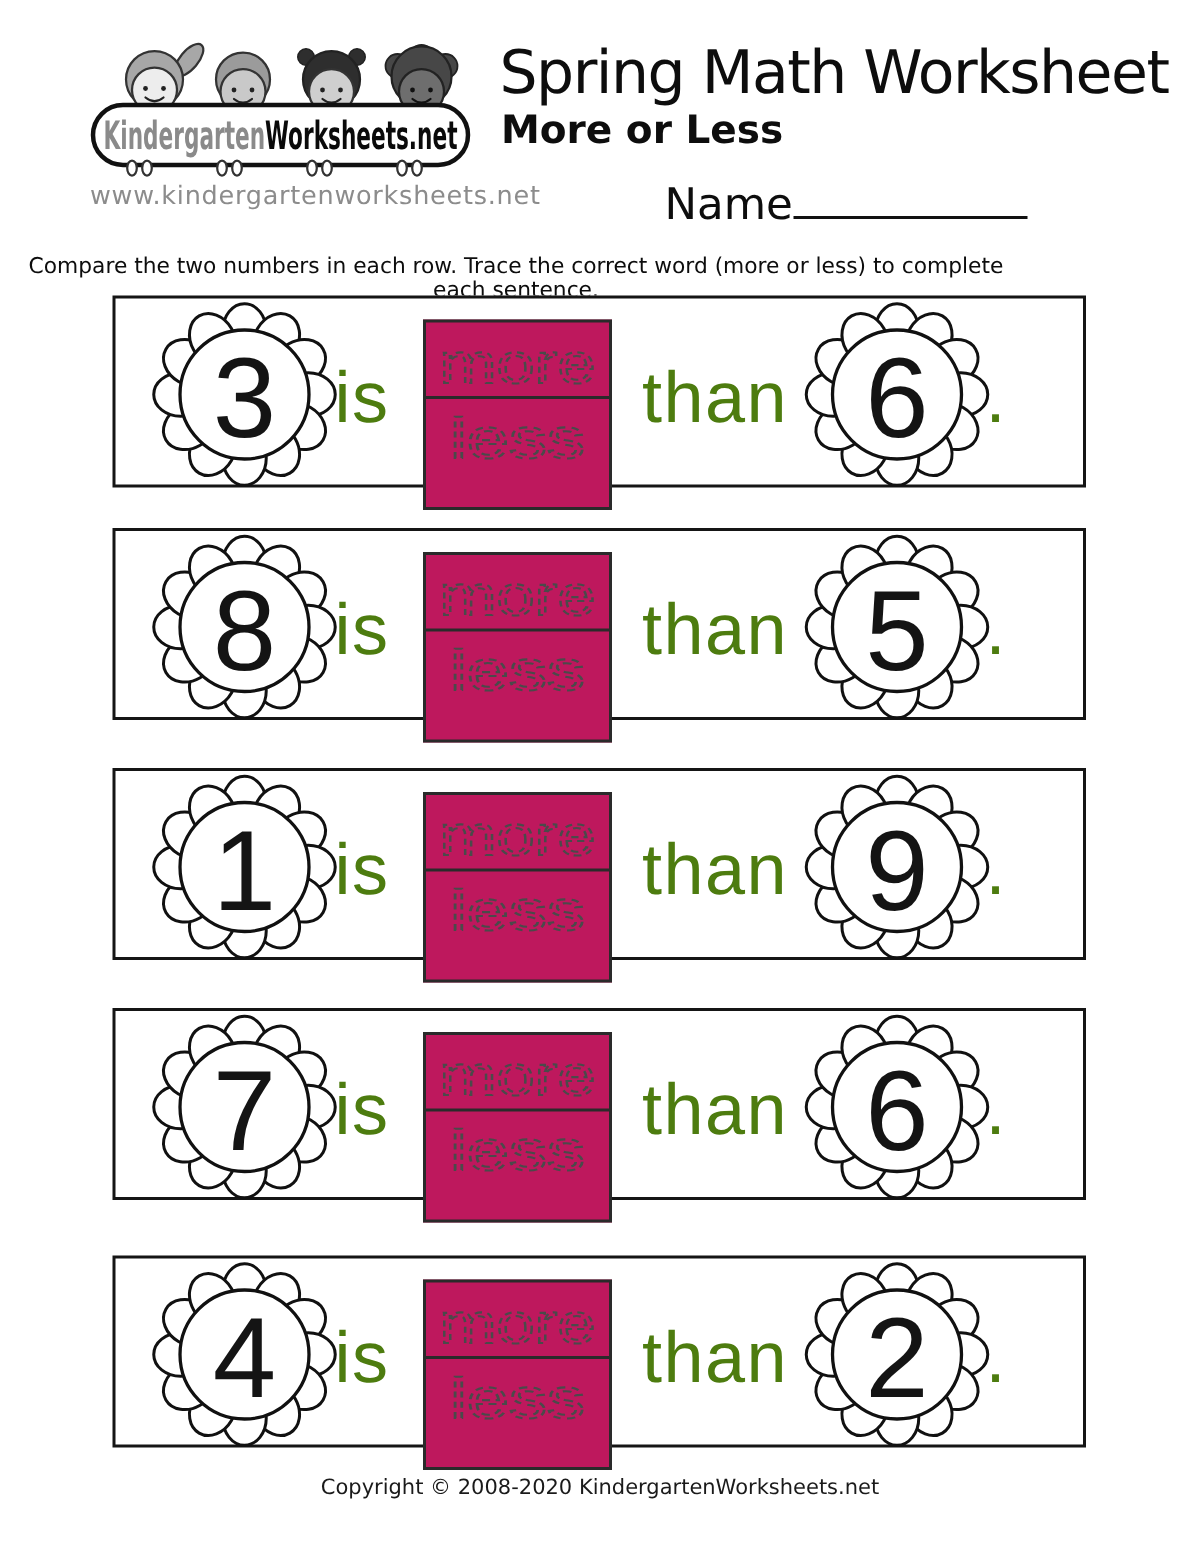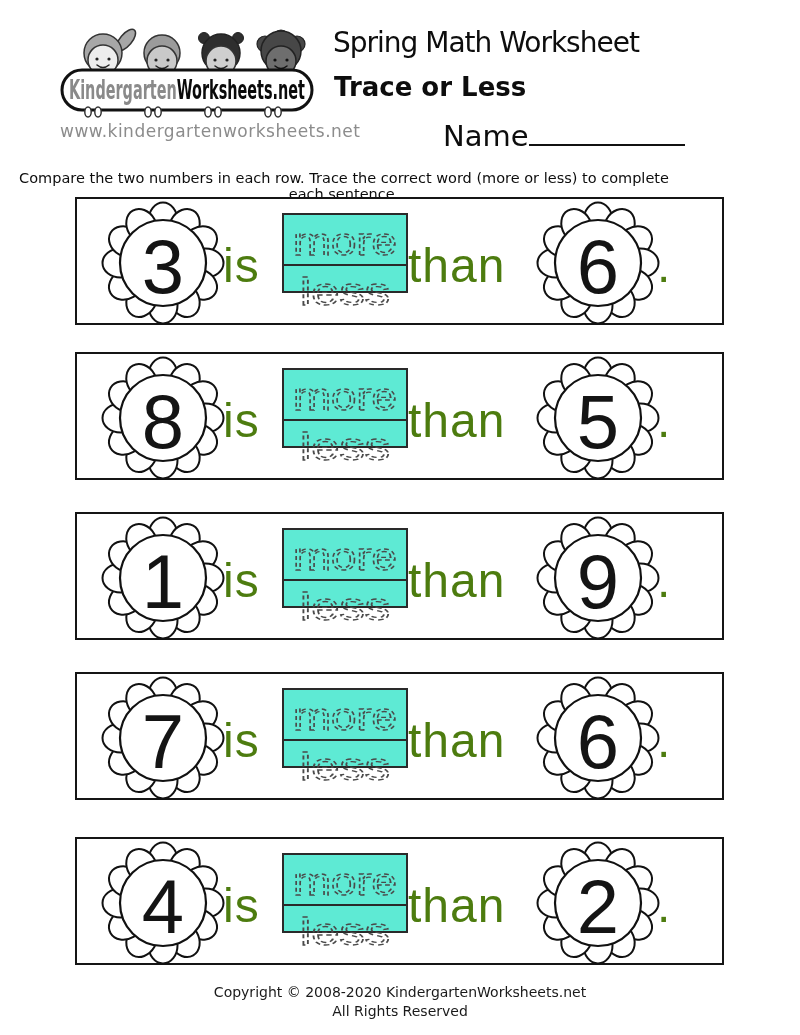--- a/index.html
+++ b/index.html
@@ -7,21 +7,21 @@
     position:relative; width:800px; height:1035px; background:#ffffff;
     font-family:"DejaVu Sans", sans-serif; color:#111; overflow:hidden;
   }
   
   #logo-svg{position:absolute; left:58px; top:13px; width:262px; height:106px;}
   .site-url{
     position:absolute; left:60px; top:121px; width:260px; text-align:left;
     font-size:17px; letter-spacing:.5px; color:#8c8c8c;
   }
   .page-title{
-    position:absolute; left:333px; top:26px; font-size:28px; letter-spacing:-1px;
+    position:absolute; left:333px; top:26px; font-size:40px; letter-spacing:-1px;
     color:#0d0d0d; white-space:nowrap;
   }
   .page-subtitle{
     position:absolute; left:334px; top:72px; font-size:26px; font-weight:600;
     color:#0d0d0d; white-space:nowrap;
   }
   .name-row{position:absolute; left:443px; top:119px; white-space:nowrap;}
   .name-label{font-size:29px; color:#0d0d0d;}
   .name-line{display:inline-block; width:156px; border-bottom:2.5px solid #111;}
   .instructions{
@@ -34,25 +34,25 @@
     border:2px solid #151515; box-sizing:border-box; background:#fff;
   }
   .flower{position:absolute; top:2px; width:124px; height:124px;}
   .flower.fl-left{left:24px;}
   .flower.fl-right{left:459px;}
   .word{
     position:absolute; top:43px; font-size:48px; line-height:1; color:#4d7c0f;
     font-family:"Liberation Sans", sans-serif; letter-spacing:1px;
   }
   .word-is{left:146px;}
-  .word-than{left:331px;}
+  .word-than{left:351px;}
   .word-period{left:580px;}
   .trace-box{
-    position:absolute; left:205px; top:14px; width:126px; height:80px;
-    border:2px solid #2a2a2a; box-sizing:border-box; background:#5eead4;
+    position:absolute; left:205px; top:14px; width:126px; height:127px;
+    border:2px solid #2a2a2a; box-sizing:border-box; background:#be185d;
   }
   .trace-box svg{display:block;}
   
   .footer-line1,.footer-line2{
     position:absolute; left:0; width:800px; text-align:center; color:#1a1a1a;
   }
   .footer-line1{top:984px; font-size:14px;}
   .footer-line2{top:1003px; font-size:14px;}
   .trace-text{
     font-family:"Liberation Sans", sans-serif;
@@ -115,21 +115,21 @@
         <ellipse cx="100" cy="99" rx="3.2" ry="5"></ellipse>
       <ellipse cx="150" cy="99" rx="3.2" ry="5"></ellipse>
         <ellipse cx="160" cy="99" rx="3.2" ry="5"></ellipse>
       <ellipse cx="210" cy="99" rx="3.2" ry="5"></ellipse>
         <ellipse cx="220" cy="99" rx="3.2" ry="5"></ellipse>
     </g>
   </svg>
   <div class="site-url">www.kindergartenworksheets.net</div>
 
   <div class="page-title">Spring Math Worksheet</div>
-  <div class="page-subtitle">Trace or Less</div>
+  <div class="page-subtitle">More or Less</div>
   <div class="name-row"><span class="name-label">Name</span><span class="name-line"></span></div>
 
   <div class="instructions">Compare the two numbers in each row. Trace the correct word (more or less) to complete each sentence.</div>
 
   <div class="wrow" style="top:197px">
   <svg class="flower fl-left" viewBox="-62 -62 124 124">
     <g fill="#fff" stroke="#111" stroke-width="2">
       <ellipse cx="0" cy="-42.5" rx="14.5" ry="18"></ellipse>
       <ellipse cx="0" cy="-42.5" rx="14.5" ry="18" transform="rotate(30)"></ellipse>
       <ellipse cx="0" cy="-42.5" rx="14.5" ry="18" transform="rotate(60)"></ellipse>
@@ -362,14 +362,13 @@
       <ellipse cx="0" cy="-42.5" rx="14.5" ry="18" transform="rotate(300)"></ellipse>
       <ellipse cx="0" cy="-42.5" rx="14.5" ry="18" transform="rotate(330)"></ellipse>
     </g>
     <circle cx="0" cy="0" r="43" fill="#fff" stroke="#111" stroke-width="2.2"></circle>
     <text class="flower-num num-right" x="0" y="3" text-anchor="middle" dominant-baseline="central" font-size="76">2</text>
   </svg>
   <span class="word word-period">.</span>
 </div>
 
   <div class="footer-line1">Copyright © 2008-2020 KindergartenWorksheets.net</div>
-  <div class="footer-line2">All Rights Reserved</div>
 </div>
 
 </body></html>

